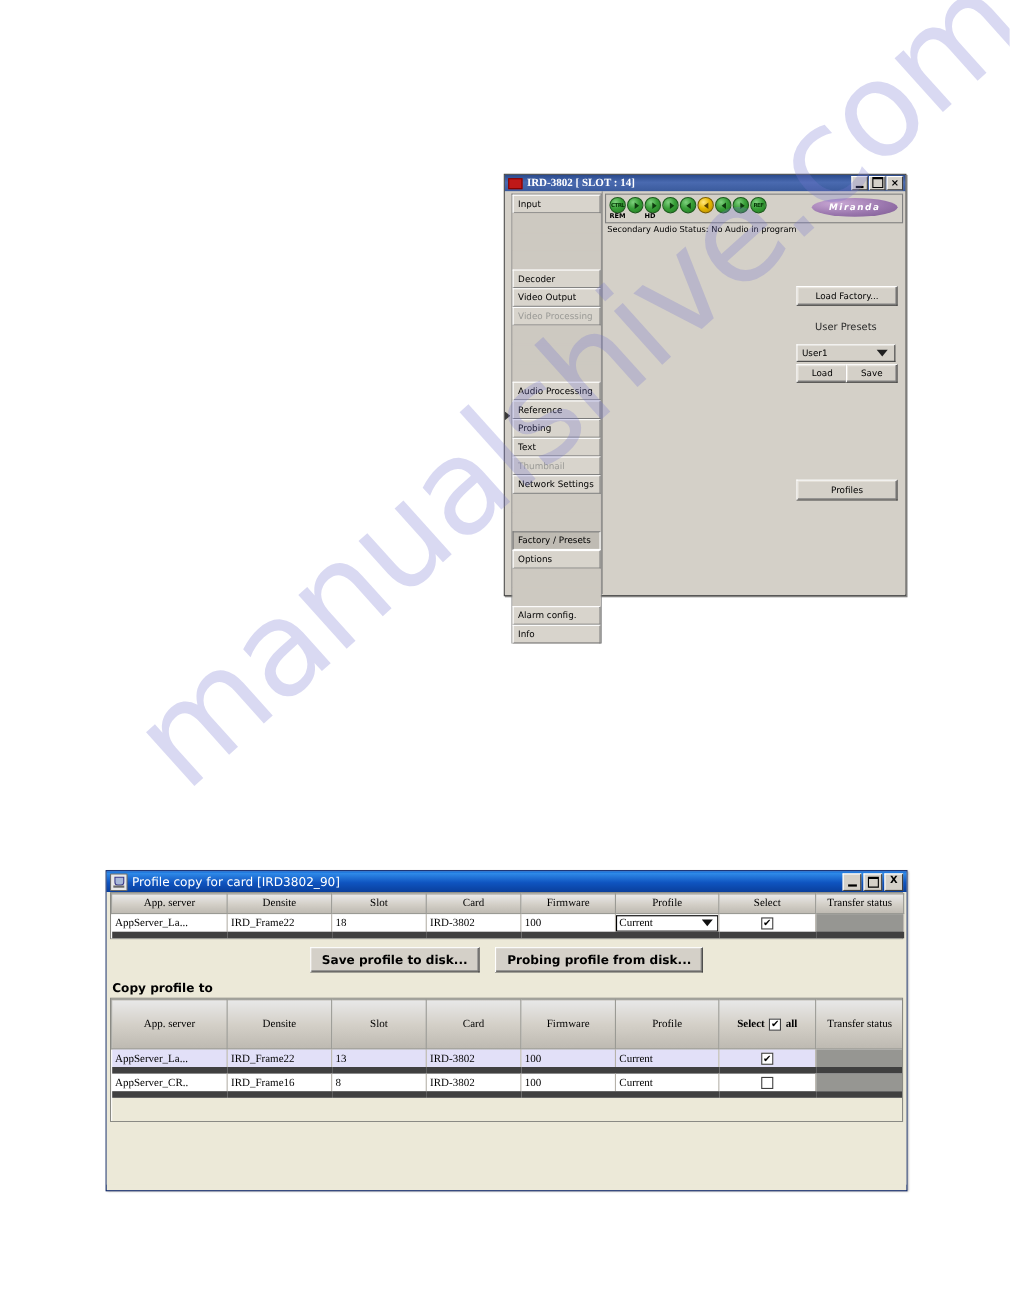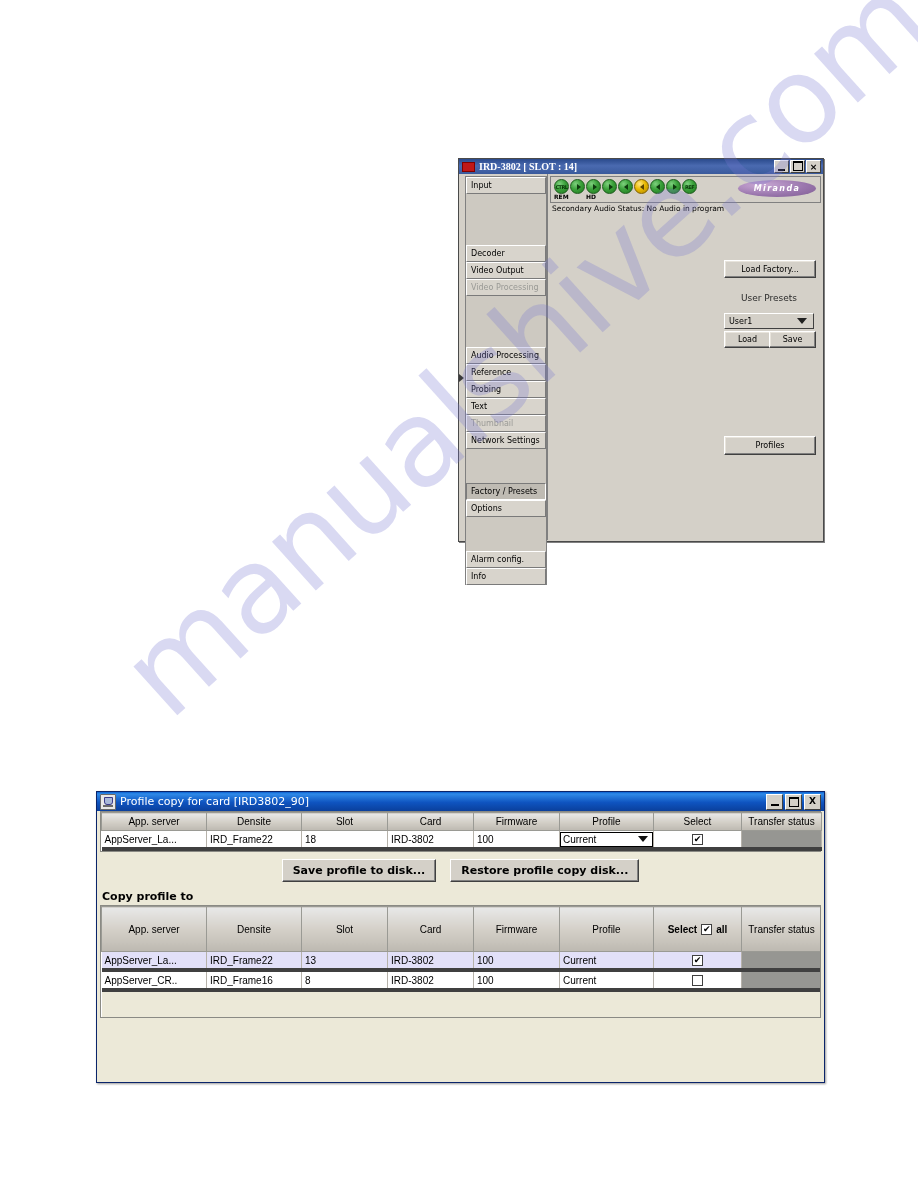--- a/index.html
+++ b/index.html
@@ -214,29 +214,29 @@
   .xp-btn.max i{display:block;width:8px;height:7px;border:1px solid #000;border-top-width:2px;}
 
   #copy-body{padding:0 3px 3px 3px;background:#ece9d8;height:266px;box-sizing:border-box;}
   .section-label{
     font-size:11px;font-weight:bold;color:#000;
     font-family:"DejaVu Sans",sans-serif;
     padding:2px 0 2px 2px;
   }
 
   table.grid{border-collapse:collapse;width:100%;table-layout:fixed;
-    font-family:Liberation Sans, sans-serif;background:#ffffff;}
+    font-family:Liberation Serif, serif;background:#ffffff;}
   table.grid th{
     background:linear-gradient(to bottom,#e8e8e8 0%,#d4d0c8 50%,#bdb9b1 100%);
     border:1px solid #9a9a94;
     font-size:10px;font-weight:normal;color:#000;
     height:17px;padding:0 2px;text-align:center;
   }
   table.grid td{
-    border-right:1px solid #b6b2aa;border-bottom:4px solid #404040;
+    border-right:1px solid #b6b2aa;border-bottom:6px solid #404040;
     font-size:10px;color:#000;height:16px;padding:0 3px;
     white-space:nowrap;overflow:hidden;background:#ffffff;
   }
   table.grid tr.sel td{background:#e2e0f8;}
   td.status-cell{background:#969692 !important;border-right:1px solid #808080;}
   tr.sel td.status-cell{background:#969692 !important;}
   td.center{text-align:center;}
 
   .outer-frame{border:1px solid #8a8a84;background:#fff;}
 
@@ -495,21 +495,21 @@
               <span class="chk on"></span>
             </td>
             <td class="status-cell"></td>
           </tr>
         </tbody>
       </table>
     </div>
 
     <div id="mid-buttons">
       <div class="big-btn">Save profile to disk...</div>
-      <div class="big-btn">Restore profile copy disk...</div>
+      <div class="big-btn">Probing profile from disk...</div>
     </div>
 
     <div class="section-label">Copy profile to</div>
 
     <div id="to-table-wrap">
       <table class="grid">
         <colgroup>
           <col style="width:105px">
             <col style="width:95px">
             <col style="width:86px">

